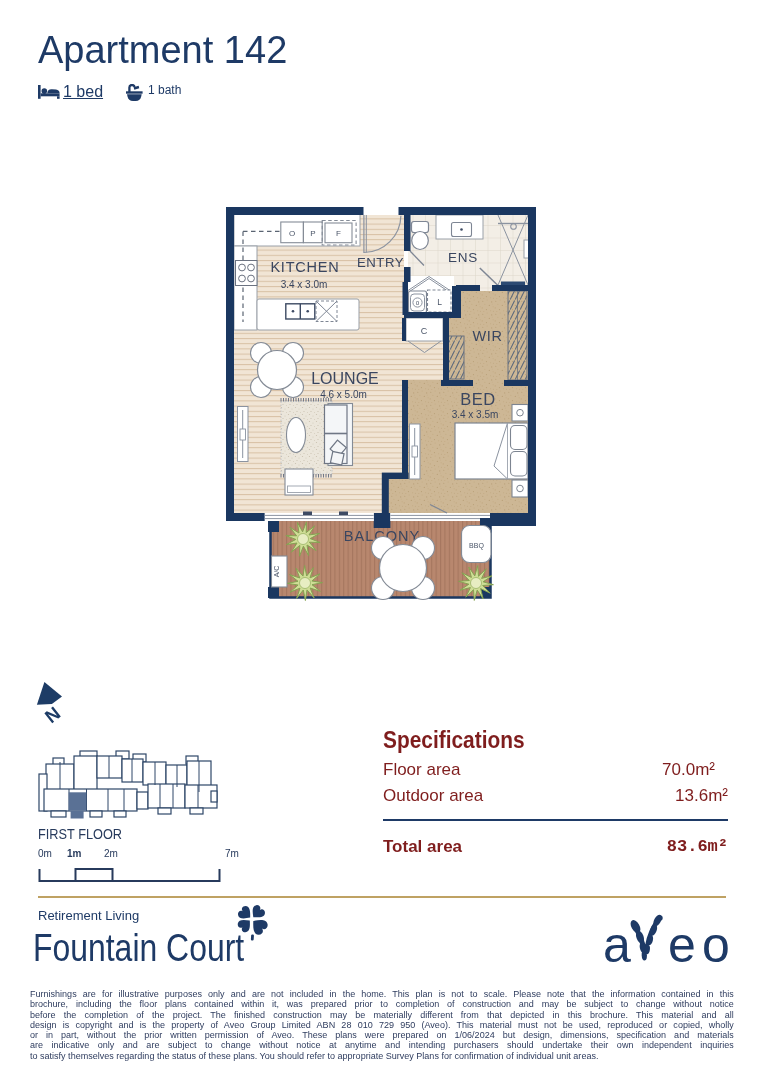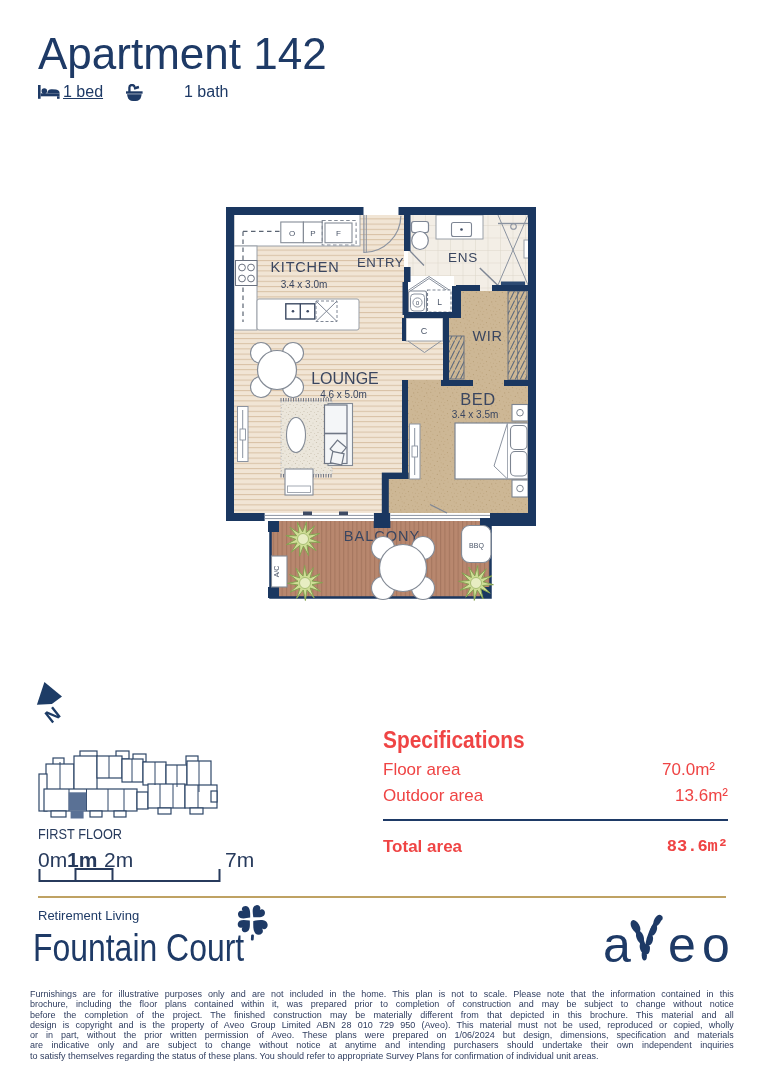--- a/index.html
+++ b/index.html
@@ -4,40 +4,40 @@
 <style>
   html,body{margin:0;padding:0;}
   body{width:764px;height:1080px;position:relative;background:#ffffff;
        font-family:"Liberation Sans",sans-serif;overflow:hidden;}
   .abs{position:absolute;}
   .navy{color:#1e3a66;}
 </style>
 </head>
 <body>
 
-<div class="abs navy" style="left:38px;top:29px;font-size:44px;letter-spacing:0px;">Apartment 142</div>
+<div class="abs navy" style="left:38px;top:29px;font-size:38px;letter-spacing:0px;">Apartment 142</div>
 
 <div class="abs" style="left:38px;top:82px;width:400px;height:24px;">
 
   <svg class="abs" style="left:0;top:3px" width="22" height="14" viewBox="0 0 22 14">
     <rect x="0" y="0" width="2.6" height="13.8" fill="#1e3a66"></rect>
     <circle cx="6.3" cy="6.1" r="2.8" fill="#1e3a66"></circle>
     <path d="M9.3 8.3 Q9.5 3.9 14 4.2 L18 4.6 Q21.6 5 21.6 8.3 Z" fill="#1e3a66"></path>
     <rect x="2.6" y="8.3" width="19" height="3" fill="#1e3a66"></rect>
     <rect x="19" y="11.3" width="2.6" height="2.5" fill="#1e3a66"></rect>
   </svg>
   <span class="abs navy" style="left:25px;top:1px;font-size:16px;text-decoration:underline;">1 bed</span>
 
   <svg class="abs" style="left:88px;top:2px" width="17" height="18" viewBox="0 0 17 18">
     <path d="M3.4 8 L3.4 3.6 Q3.4 1 6 1 Q8.2 1 8.6 2.9" stroke="#1e3a66" stroke-width="2.3" fill="none"></path>
     <polygon points="7.6,3.3 12.6,1.8 13.3,4.3 8.3,5.8" fill="#1e3a66"></polygon>
     <rect x="0" y="7.3" width="16.6" height="2.4" fill="#1e3a66"></rect>
     <path d="M1 10.2 L15.7 10.2 L15.2 12.6 Q14.3 17 9.7 17 L7 17 Q2.4 17 1.5 12.6 Z" fill="#1e3a66"></path>
   </svg>
-  <span class="abs navy" style="left:110px;top:1px;font-size:16px;margin-left:36px;">1 bath</span>
+  <span class="abs navy" style="left:110px;top:1px;font-size:12px;">1 bath</span>
 </div>
 
 <svg id="plan" class="abs" style="left:200px;top:195px" width="360" height="420" viewBox="200 195 360 420">
 <defs>
   <pattern id="plank" width="12" height="5.2" patternUnits="userSpaceOnUse">
     <rect width="12" height="5.2" fill="#f1e5d5"></rect>
     <rect y="0" width="12" height="1" fill="#d8c1a5"></rect>
   </pattern>
   <pattern id="carpet" width="13" height="13" patternUnits="userSpaceOnUse">
     <rect width="13" height="13" fill="#cdb795"></rect>
@@ -359,31 +359,31 @@
     <line x1="125" y1="22" x2="125" y2="45"></line>
     <line x1="147" y1="25" x2="147" y2="47"></line>
     <line x1="169" y1="21" x2="169" y2="52"></line>
   </g>
   <rect x="38.7" y="52.3" width="17.6" height="18.4" fill="#5a7195"></rect>
   <rect x="40.6" y="71" width="13" height="7.5" fill="#5a7195"></rect>
 </svg>
 
 <div class="abs" style="left:38px;top:825px;font-size:15px;color:#273a5c;transform:scaleX(0.85);transform-origin:left top;white-space:nowrap;">FIRST FLOOR</div>
 
-<div class="abs" style="left:0;top:848px;width:260px;height:40px;color:#273a5c;font-size:21px;">
+<div class="abs" style="left:0;top:848px;width:260px;height:40px;color:#273a5c;font-size:10px;">
   <span class="abs" style="left:38px;">0m</span>
   <span class="abs" style="left:67px;font-weight:bold;">1m</span>
   <span class="abs" style="left:104px;">2m</span>
   <span class="abs" style="left:225px;">7m</span>
   <svg class="abs" style="left:38px;top:20px" width="185" height="15" viewBox="0 0 185 15">
     <path d="M1.5 1 L1.5 13 L181.5 13 L181.5 1 M37.5 13 L37.5 1 L74.5 1 L74.5 13" stroke="#273a5c" stroke-width="2" fill="none"></path>
   </svg>
 </div>
 
-<div class="abs" style="left:383px;top:726px;width:345px;color:#ef4444;">
+<div class="abs" style="left:383px;top:726px;width:345px;color:#7f1d1d;">
   <div style="font-size:24px;font-weight:bold;transform:scaleX(0.87);transform-origin:left top;white-space:nowrap;">Specifications</div>
   <div style="position:absolute;left:0;top:34px;width:345px;font-size:17px;">
     <span style="position:absolute;left:0;">Floor area</span>
       <span style="position:absolute;right:13px;">70.0m²</span>
   </div>
   <div style="position:absolute;left:0;top:60px;width:345px;font-size:17px;">
     <span style="position:absolute;left:0;">Outdoor area</span>
       <span style="position:absolute;right:0;">13.6m²</span>
   </div>
   <div style="position:absolute;left:0;top:93px;width:345px;border-top:2px solid #1e3a66;"></div>

